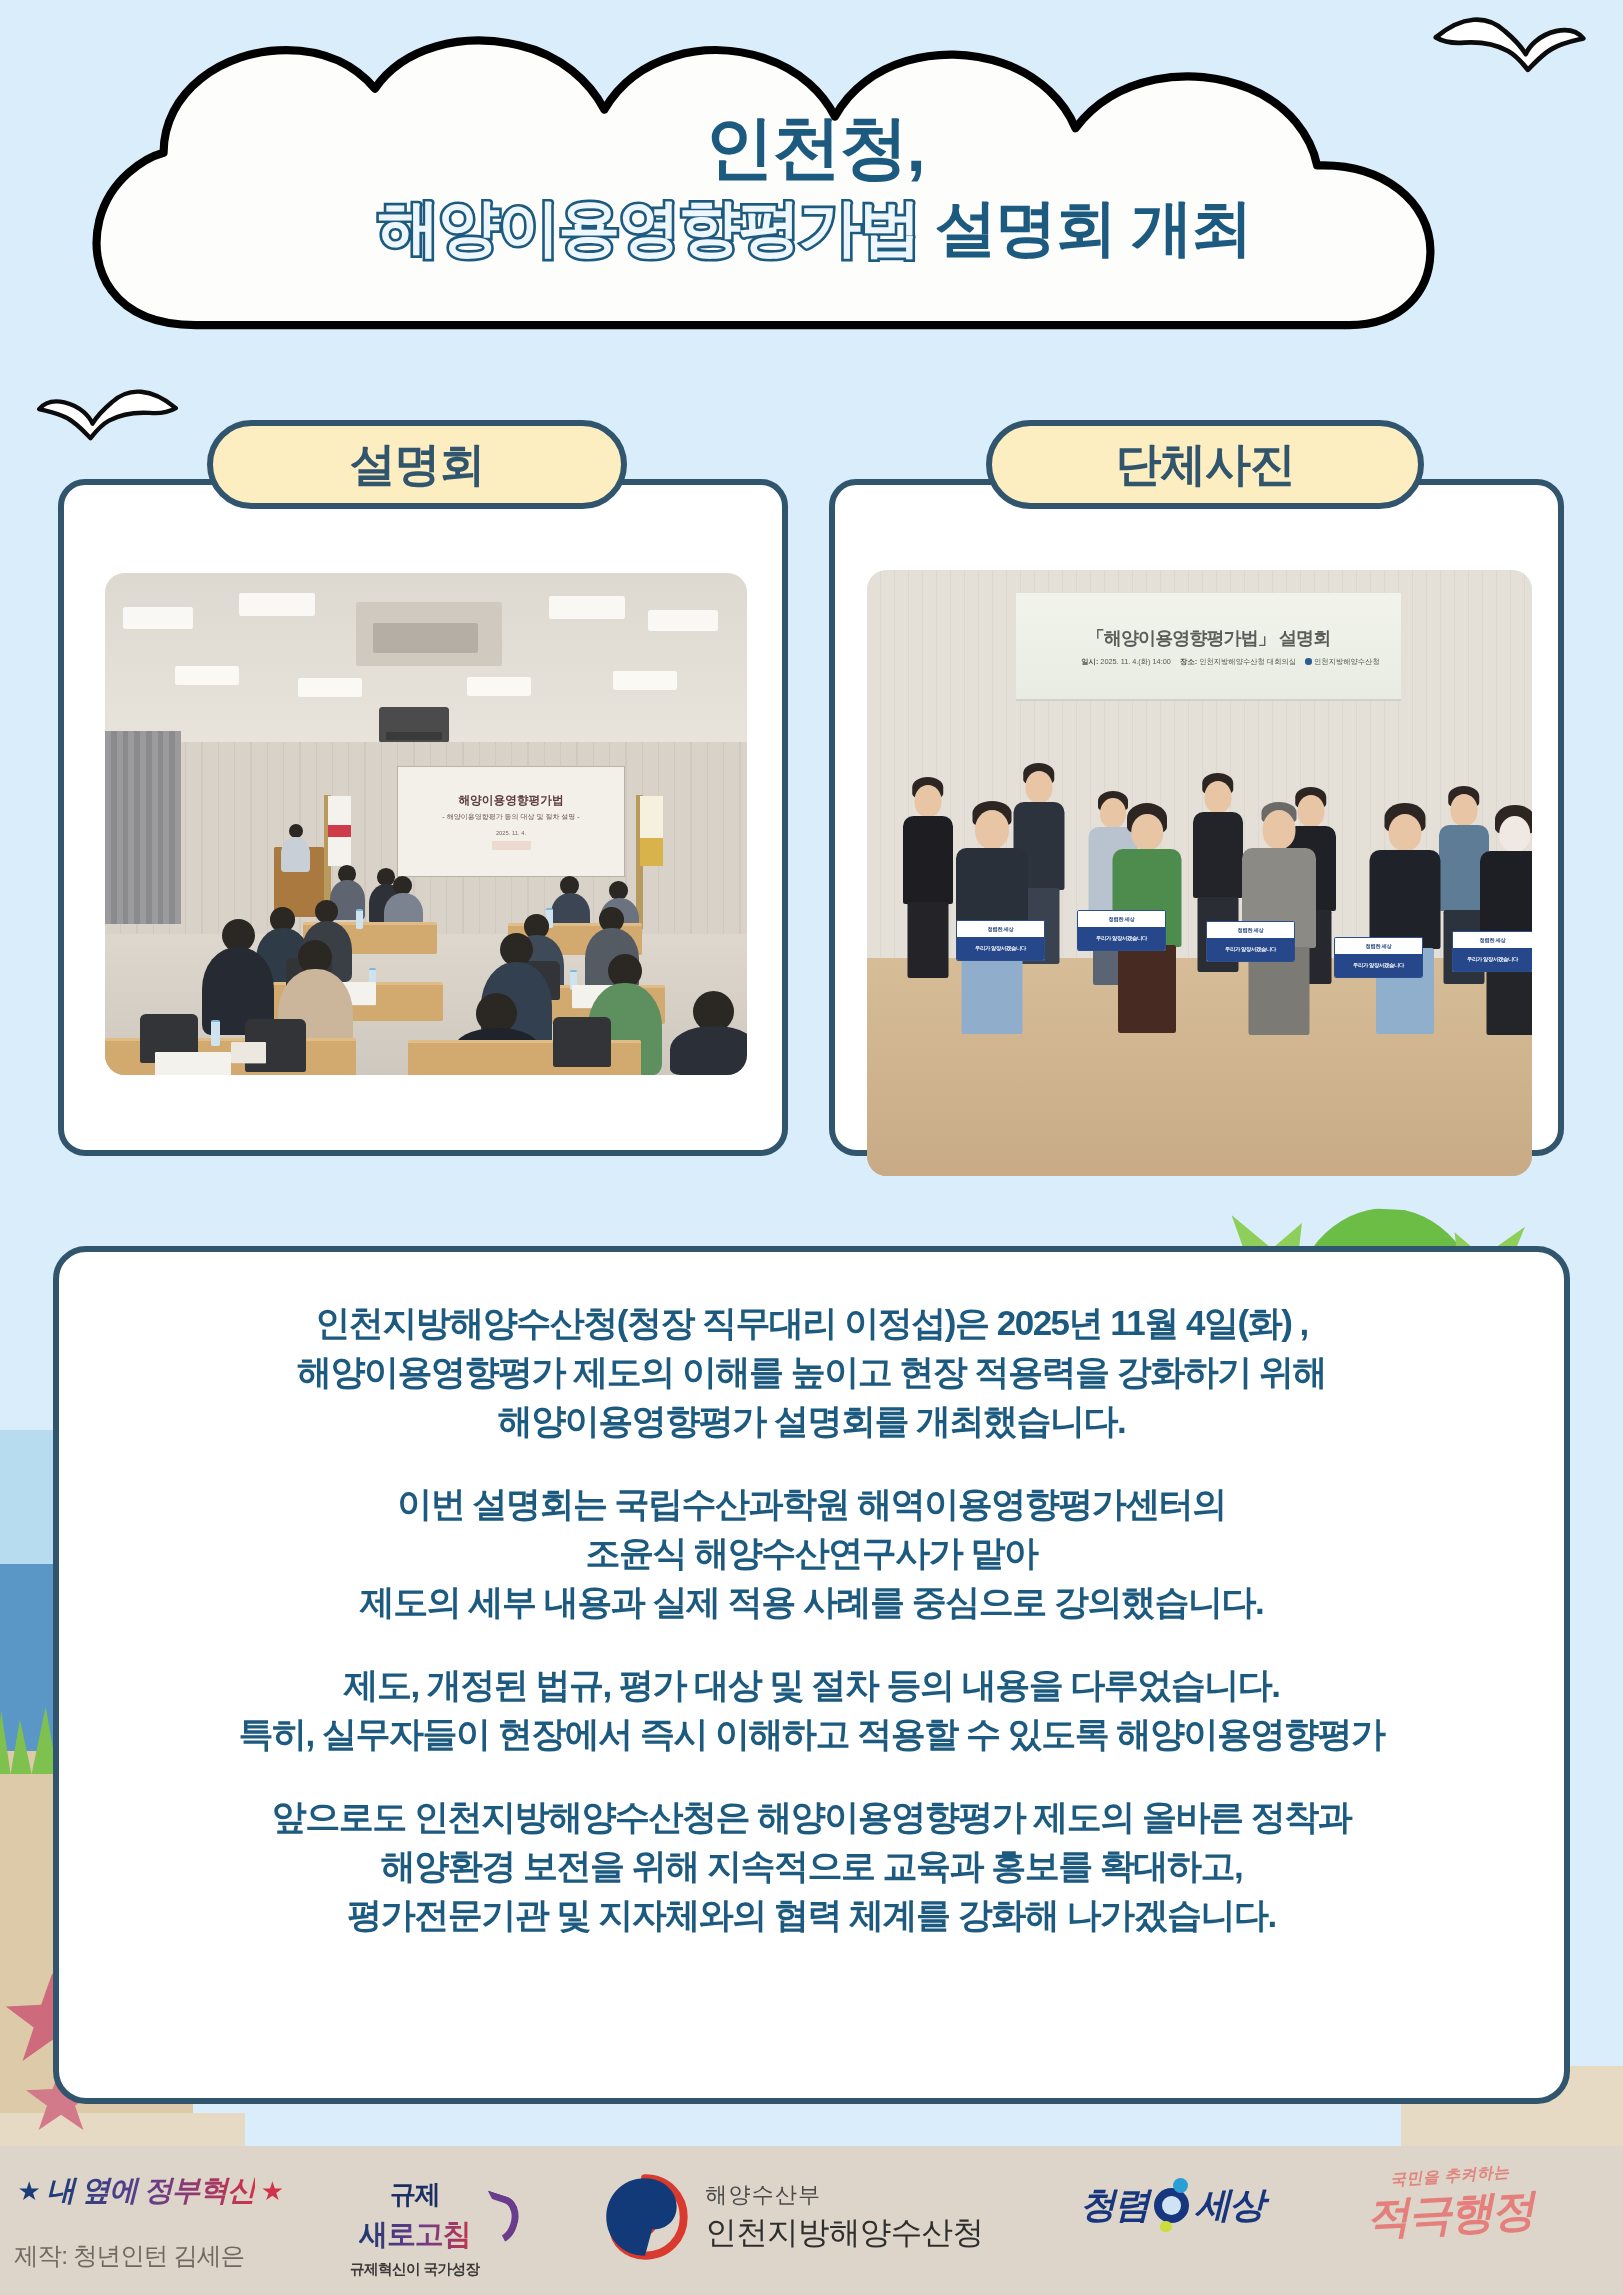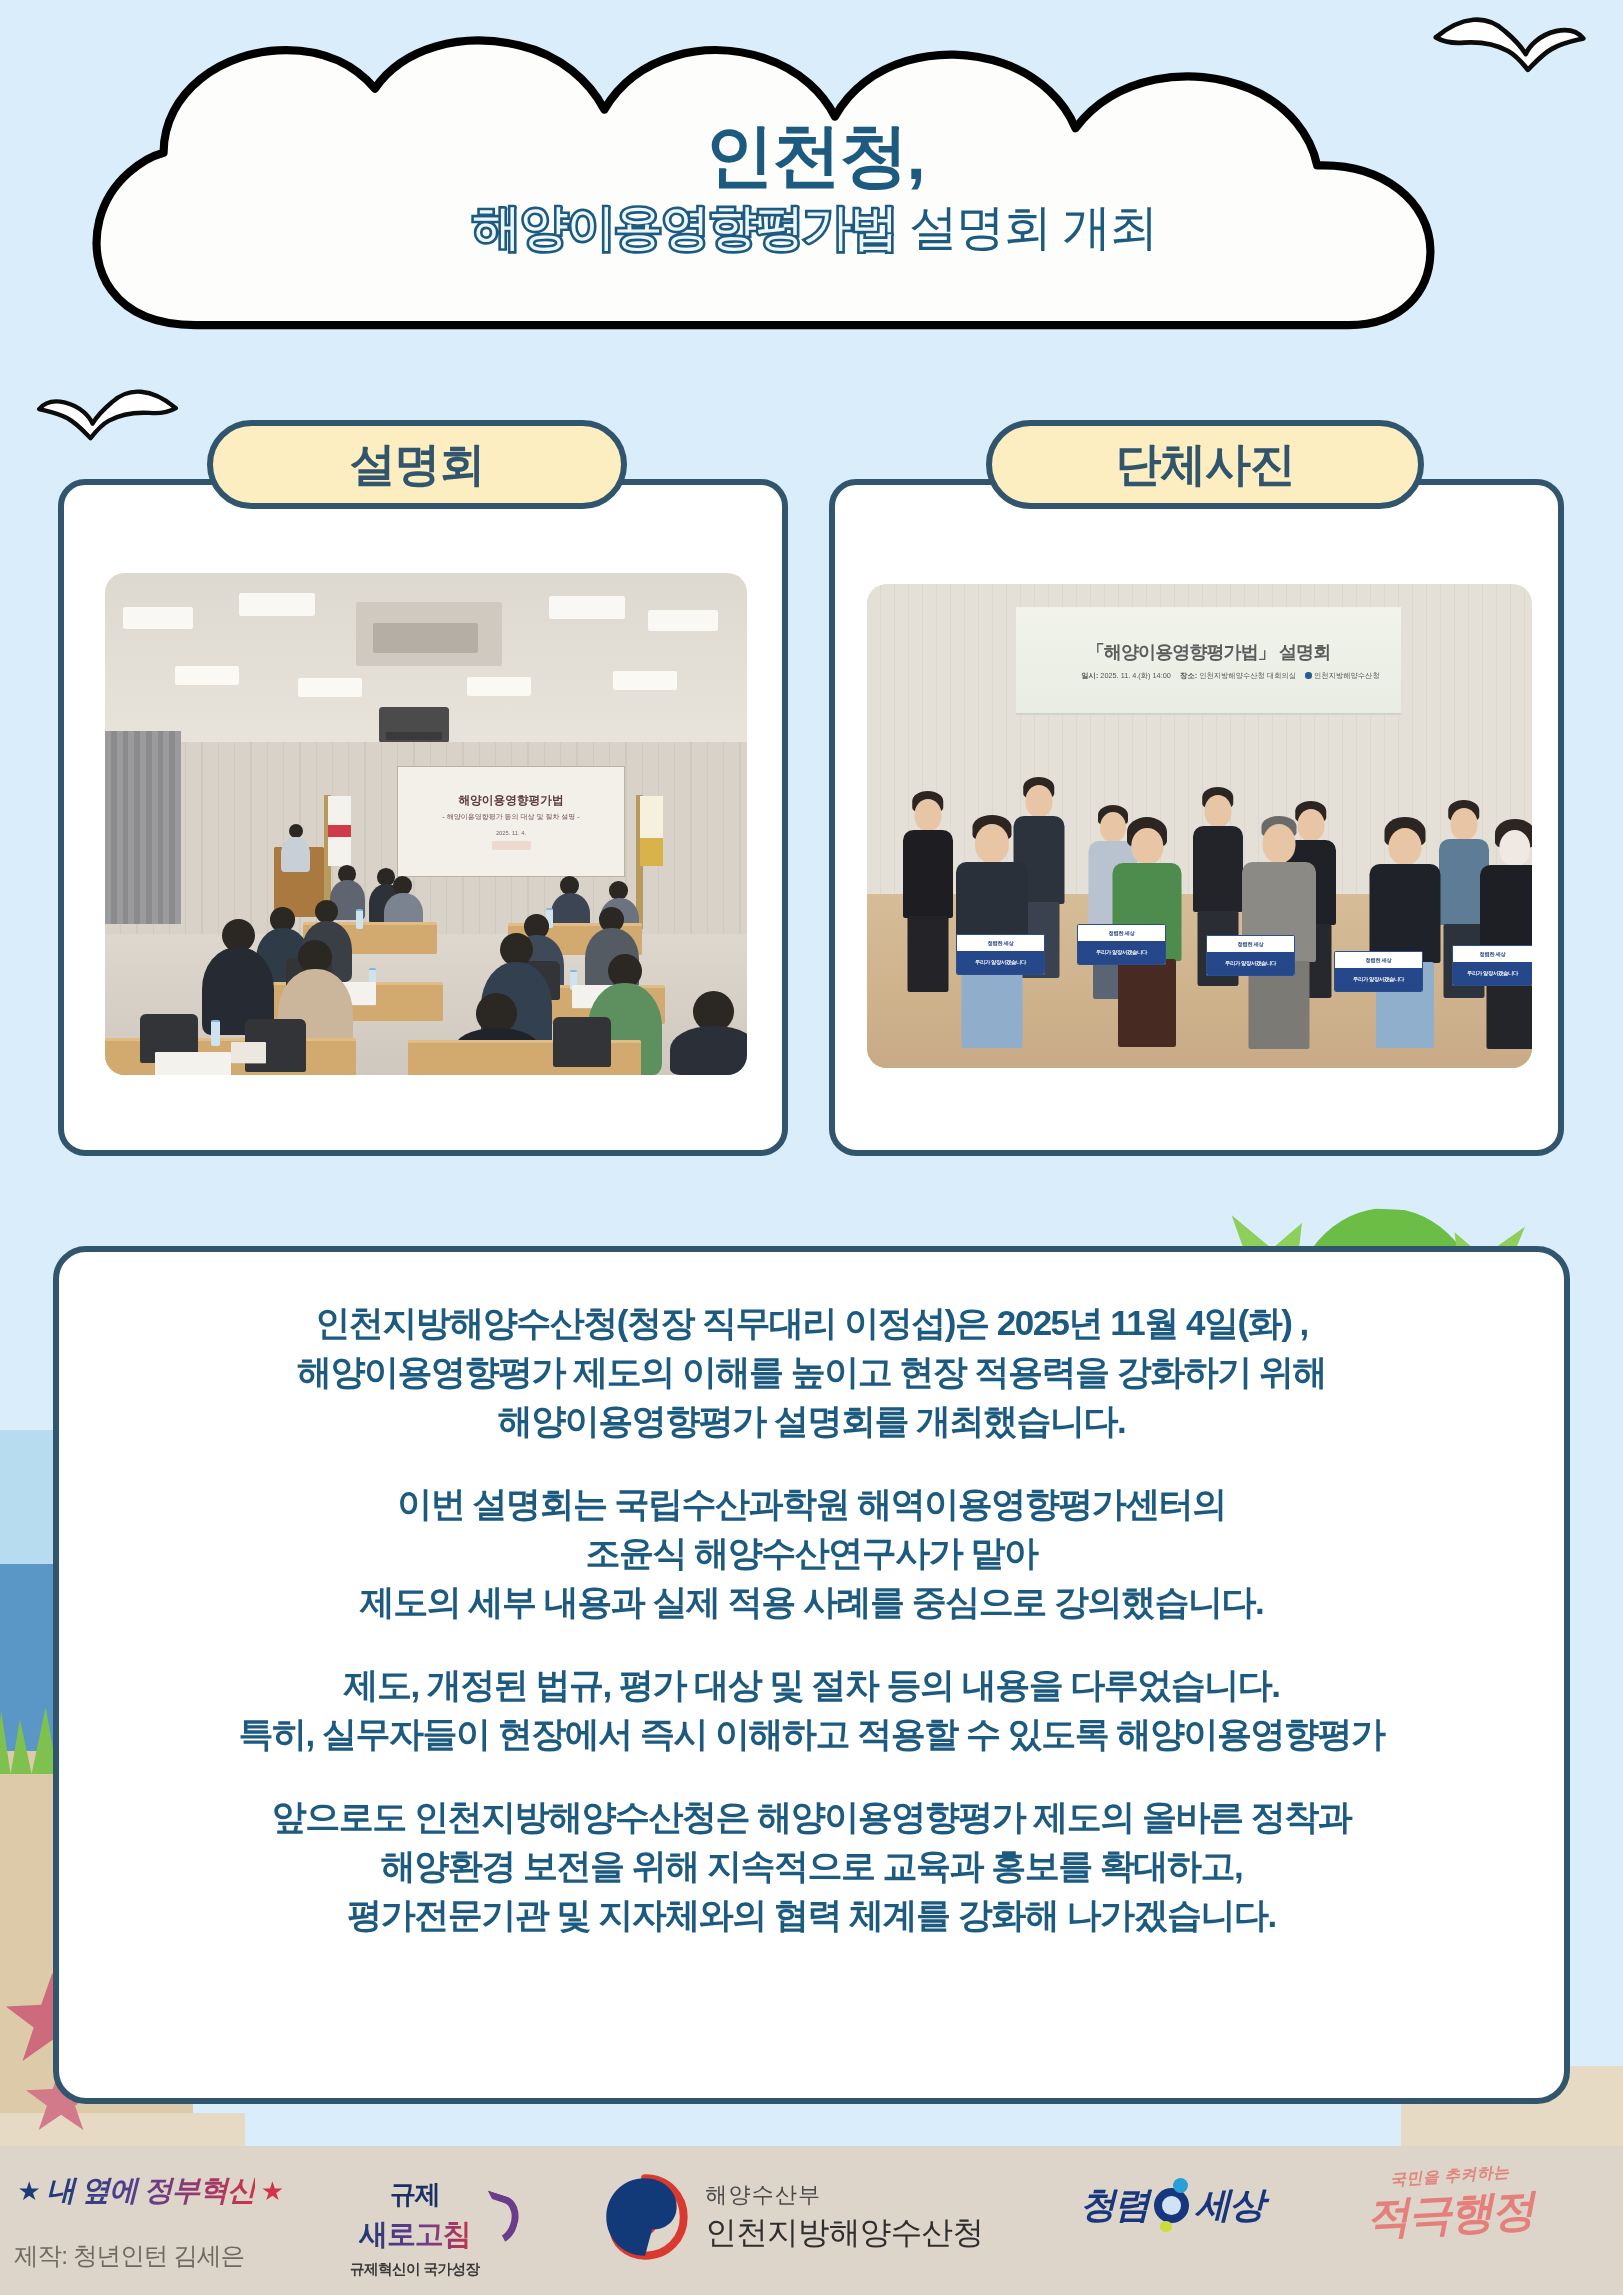--- a/index.html
+++ b/index.html
@@ -137,22 +137,22 @@
   }
   .title-line-1 {
     font-size: 69px;
     font-weight: 900;
     color: #1d5a7f;
     letter-spacing: -1.8px;
     line-height: 1.18;
     text-align: center;
   }
   .title-line-2 {
-    font-size: 49px;
-    font-weight: 400;
+    font-size: 62px;
+    font-weight: 700;
     letter-spacing: -1.8px;
     line-height: 1.28;
     text-align: center;
     white-space: nowrap;
   }
   .title-outline {
     color: #eef7fd;
     -webkit-text-stroke: 5.3px #1d5a7f;
     paint-order: stroke fill;
   }
@@ -190,21 +190,21 @@
   }
   #photo-card-left  { left: 58px;  top: 479px; width: 730px; height: 677px; }
   #photo-card-right { left: 829px; top: 479px; width: 735px; height: 677px; }
 
   .photo-inner {
     position: absolute;
     border-radius: 20px;
     overflow: hidden;
   }
   #photo-left-inner  { left: 41px; top: 88px; width: 642px; height: 502px; }
-  #photo-right-inner { left: 32px; top: 99px; width: 665px; height: 484px; }
+  #photo-right-inner { left: 32px; top: 85px; width: 665px; height: 606px; }
 
   
   .room {
     position: absolute; inset: 0;
     background: linear-gradient(#e9e4dc 0%, #e4ded5 46%, #d9d4cc 47%, #cfc9c1 100%);
   }
   .room-ceiling {
     position: absolute; left: 0; top: 0; right: 0; height: 175px;
     background: linear-gradient(#ddd8d0, #e8e3db);
   }

